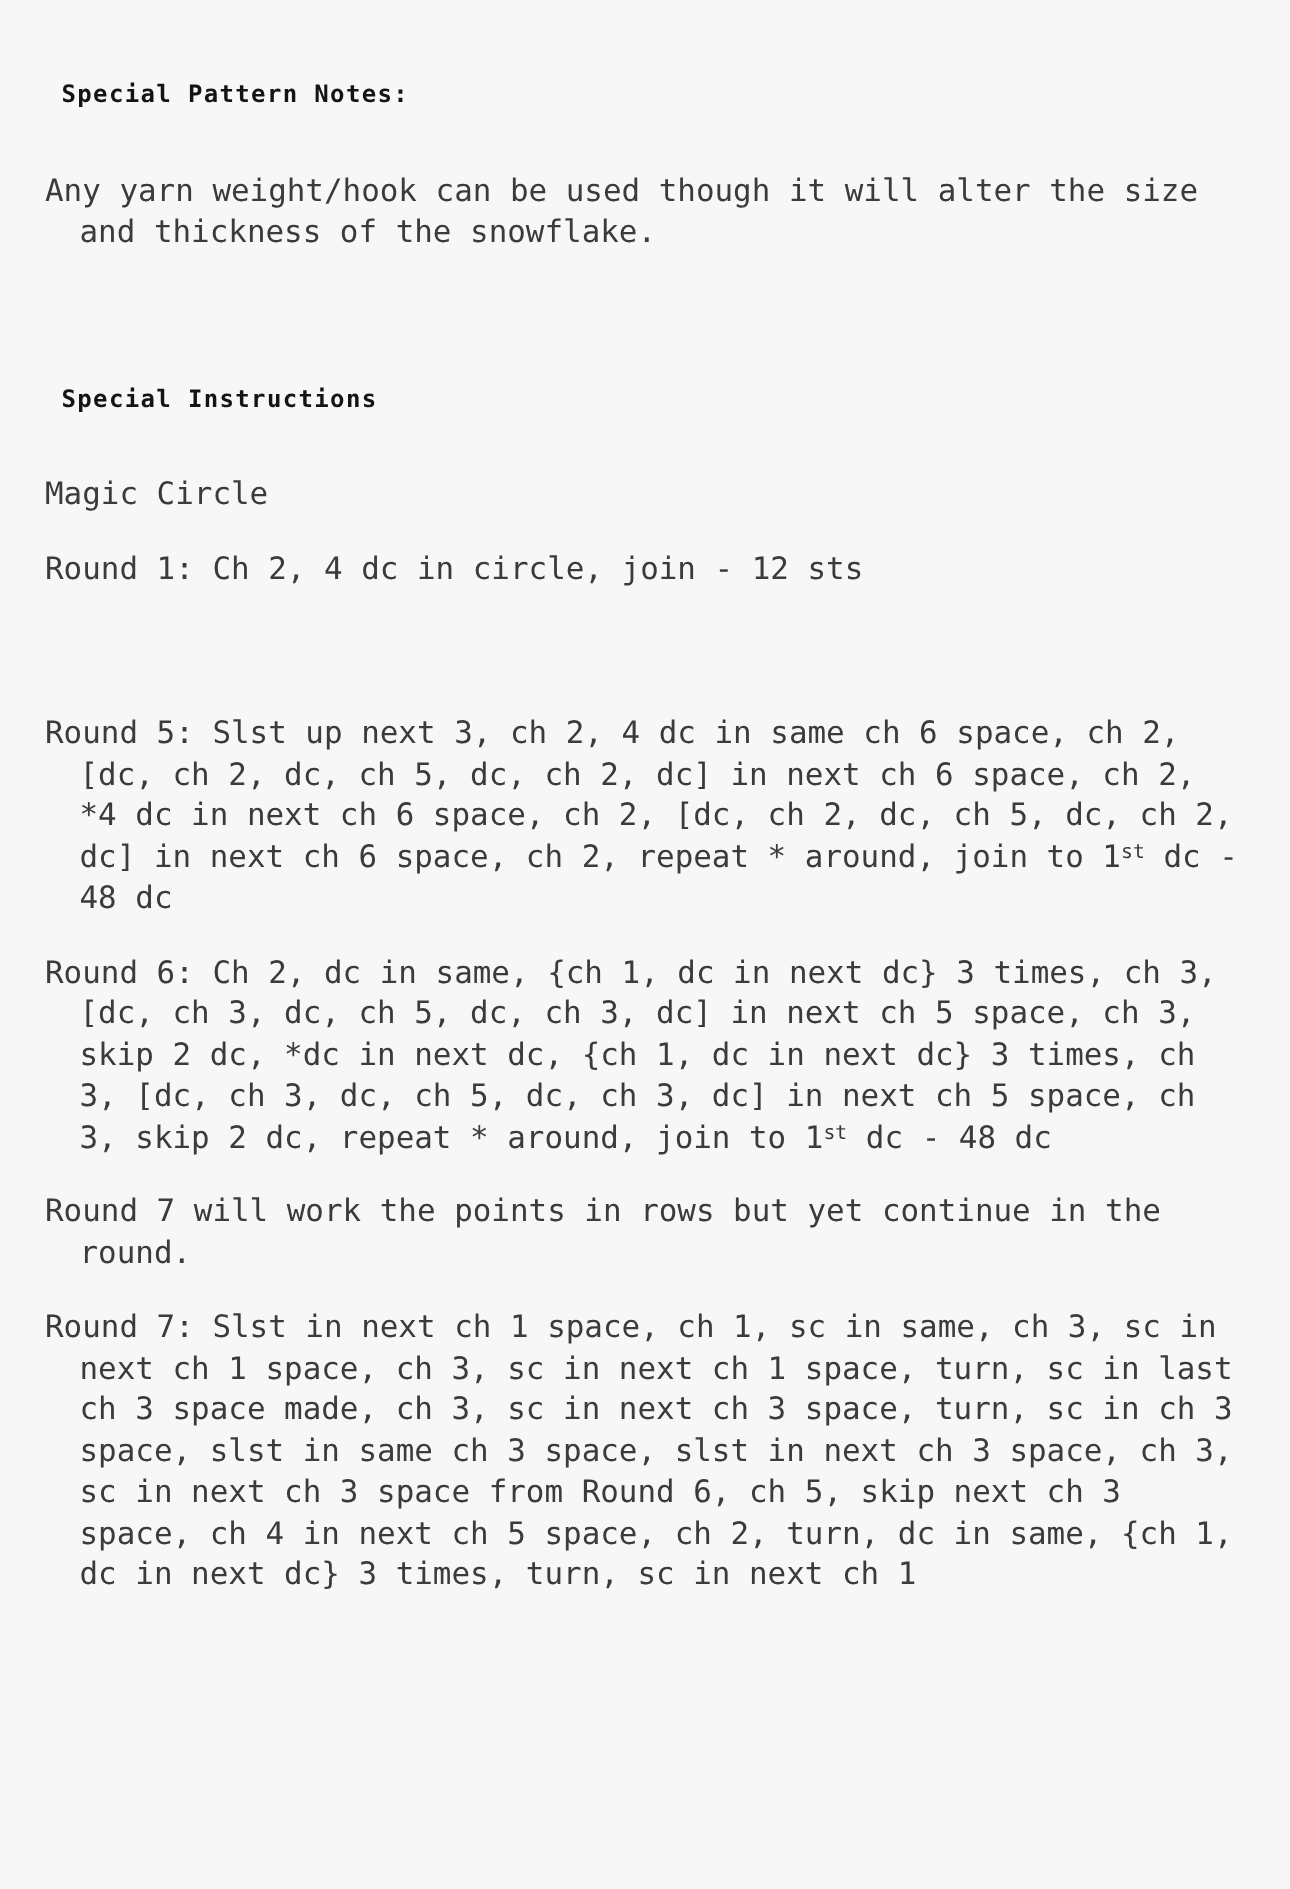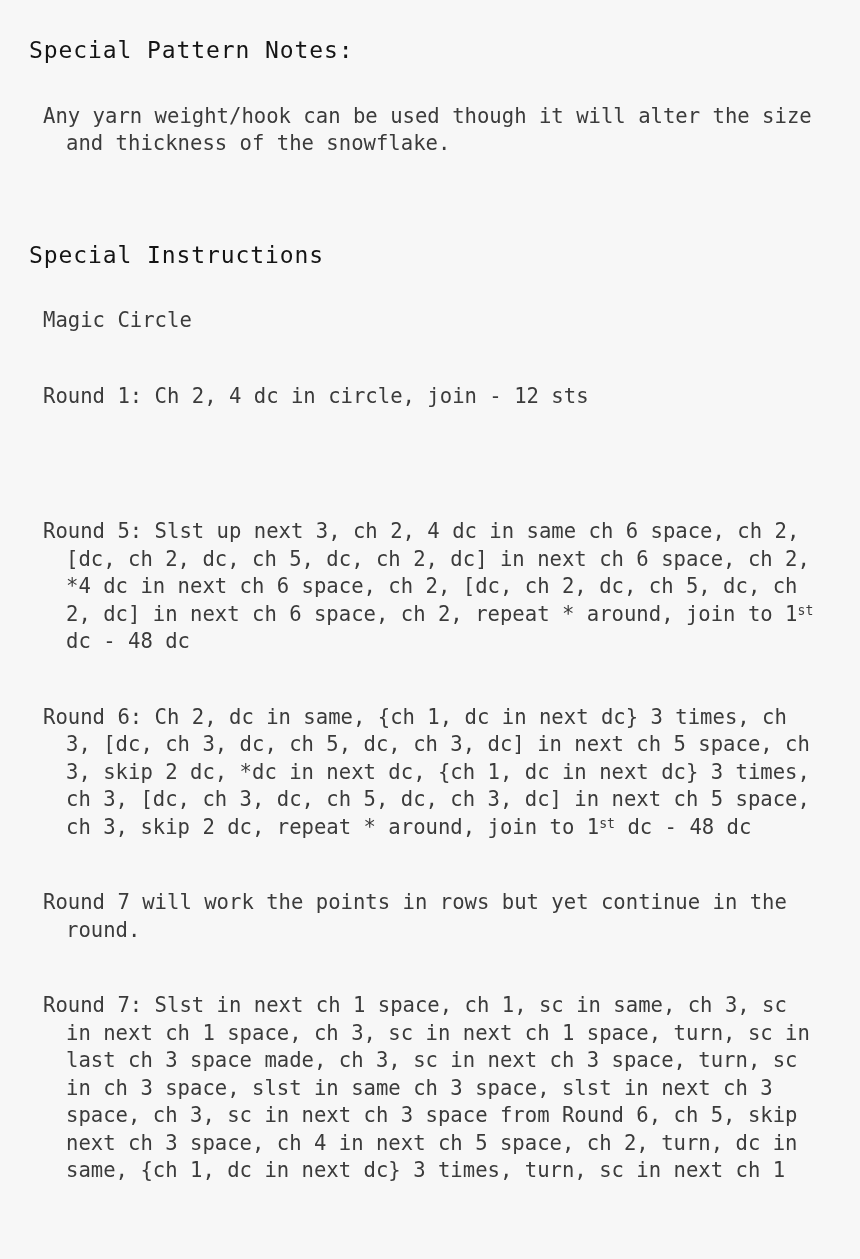--- a/index.html
+++ b/index.html
@@ -20,36 +20,36 @@
     position: relative;
     width: 860px;
     height: 1259px;
     background: #f7f7f7;
     box-sizing: border-box;
     padding: 0 28px 0 29px;
   }
 
   
   .heading {
-    font-size: 23px;
-    font-weight: normal;
+    font-size: 16px;
+    font-weight: bold;
     color: #141414;
     letter-spacing: 0.9px;
     line-height: 27.5px;
-    margin: 0;
+    margin: 12px;
     white-space: pre;
   }
 
   
   .para {
     font-size: 20.6px;
     font-weight: normal;
     color: #3b3b3b;
     line-height: 27.5px;
-    margin: 14px;
+    margin: 1px;
     padding-left: 23px;
     text-indent: -23px;
     letter-spacing: 0px;
     word-spacing: 0px;
     max-width: 803px;
   }
 
   .para sup {
     font-size: 0.64em;
     line-height: 0;

